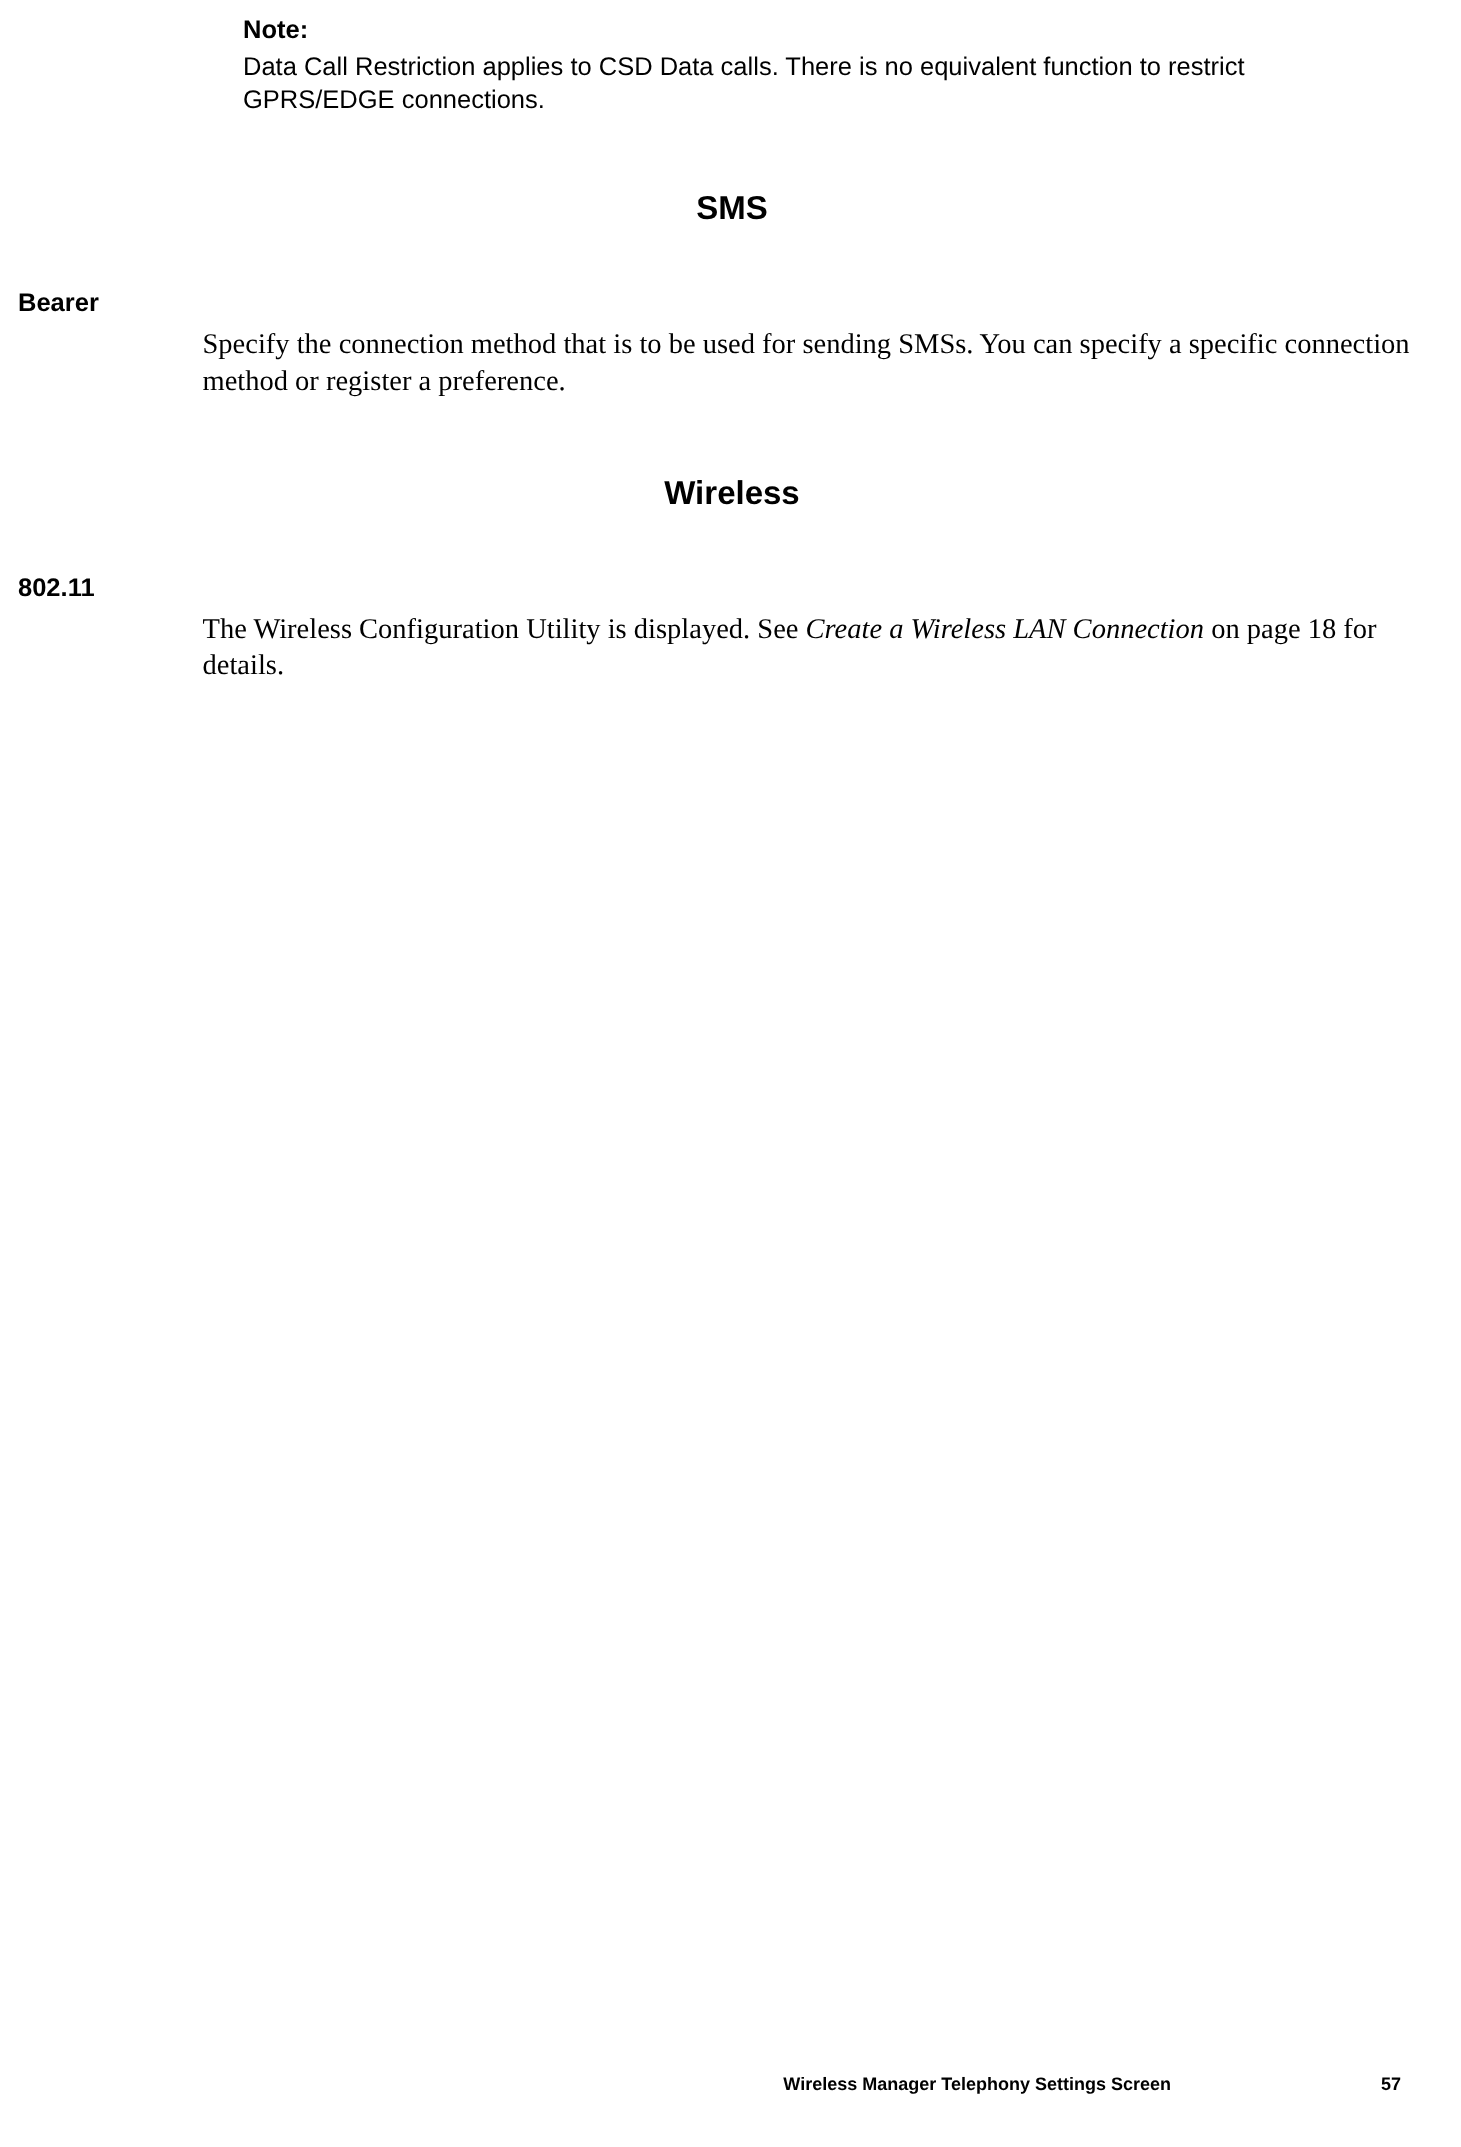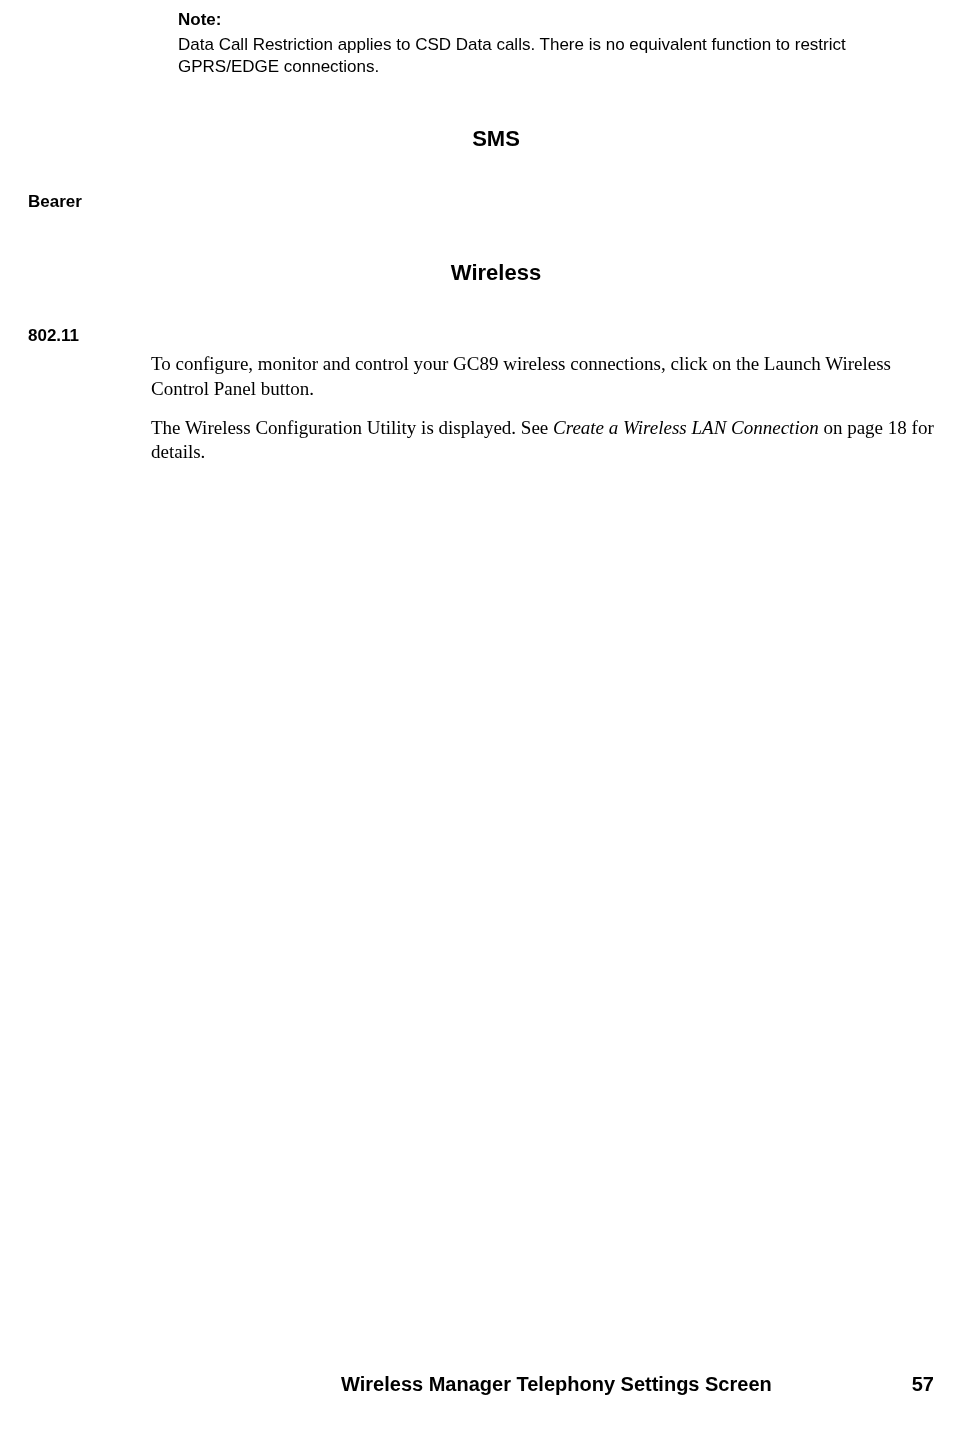--- a/index.html
+++ b/index.html
@@ -10,21 +10,21 @@
     body {
       width: 974px;
       height: 1431px;
       background: #ffffff;
       font-family: "Times New Roman", Times, serif;
       color: #000000;
       position: relative;
     }
     .page {
       padding-top: 10px;
-      padding-left: 16px;
+      padding-left: 0;
       padding-right: 0;
     }
     .note-block {
       margin-left: 162px;
       margin-right: 80px;
       margin-bottom: 48px;
     }
     .note-label {
       font-family: Arial, Helvetica, sans-serif;
       font-weight: bold;
@@ -67,21 +67,21 @@
       position: absolute;
       bottom: 35px;
       left: 0;
       width: 100%;
       display: flex;
       justify-content: flex-end;
       align-items: baseline;
       padding-right: 40px;
       font-family: Arial, Helvetica, sans-serif;
       font-weight: bold;
-      font-size: 20px;
+      font-size: 12px;
     }
     .footer-title {
       margin-right: 140px;
     }
     .section-block {
       margin-bottom: 30px;
     }
   </style>
 </head>
 <body>
@@ -89,26 +89,26 @@
 <div class="page">
 
   <div class="note-block">
     <div class="note-label">Note:</div>
     <div class="note-text">Data Call Restriction applies to CSD Data calls. There is no equivalent function to restrict GPRS/EDGE connections.</div>
   </div>
 
   <div class="section-block">
     <div class="section-heading">SMS</div>
     <div class="sub-heading">Bearer</div>
+    <div class="body-text">Specify the connection method that is to be used for sending SMSs. You can specify a specific connection method or register a preference.</div>
   </div>
 
   <div class="section-block">
     <div class="section-heading">Wireless</div>
     <div class="sub-heading">802.11</div>
-    <div class="body-text">To configure, monitor and control your GC89 wireless connections, click on the Launch Wireless Control Panel button.</div>
     <div class="body-text">
       <span>The Wireless Configuration Utility is displayed. See </span><span class="italic">Create a Wireless LAN Connection</span><span> on page 18 for details.</span>
     </div>
   </div>
 
 </div>
 
 <div class="footer">
   <span class="footer-title">Wireless Manager Telephony Settings Screen</span>
   <span class="footer-page">57</span>

